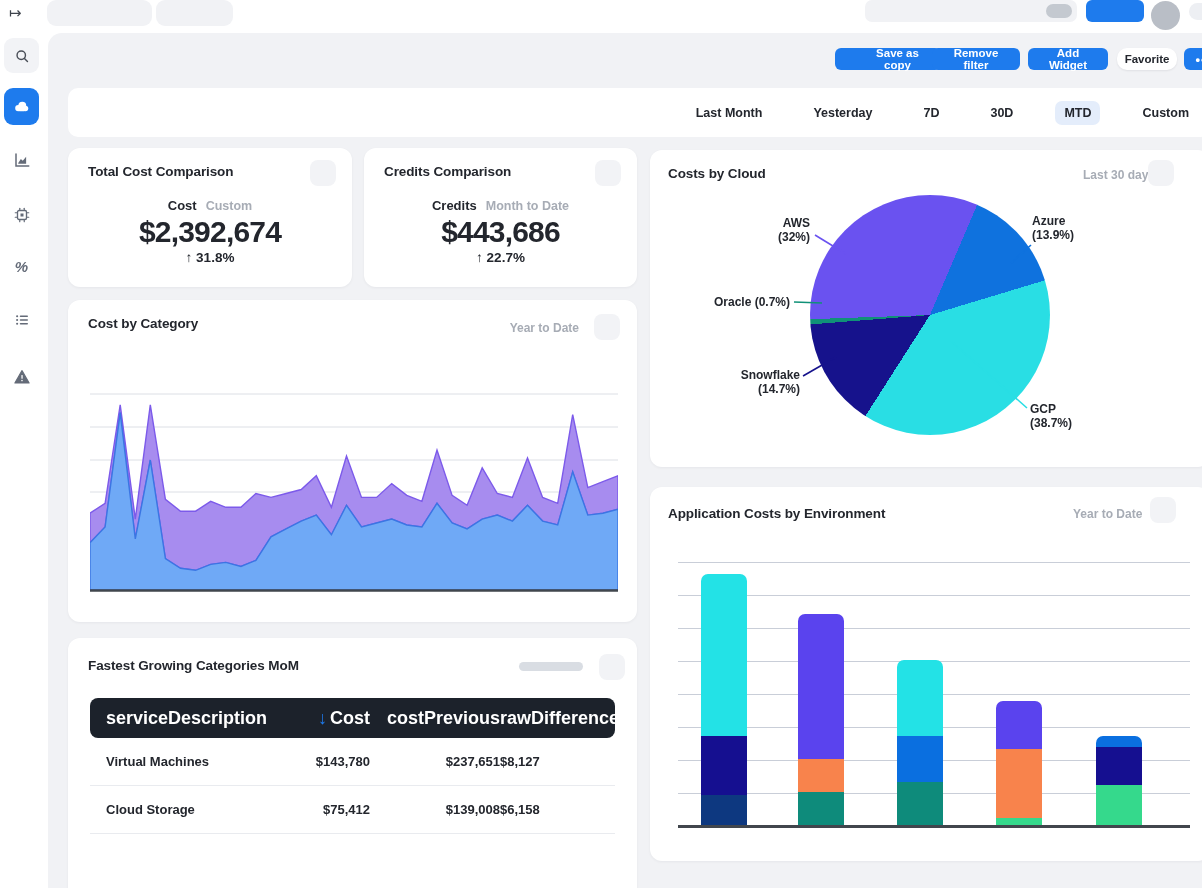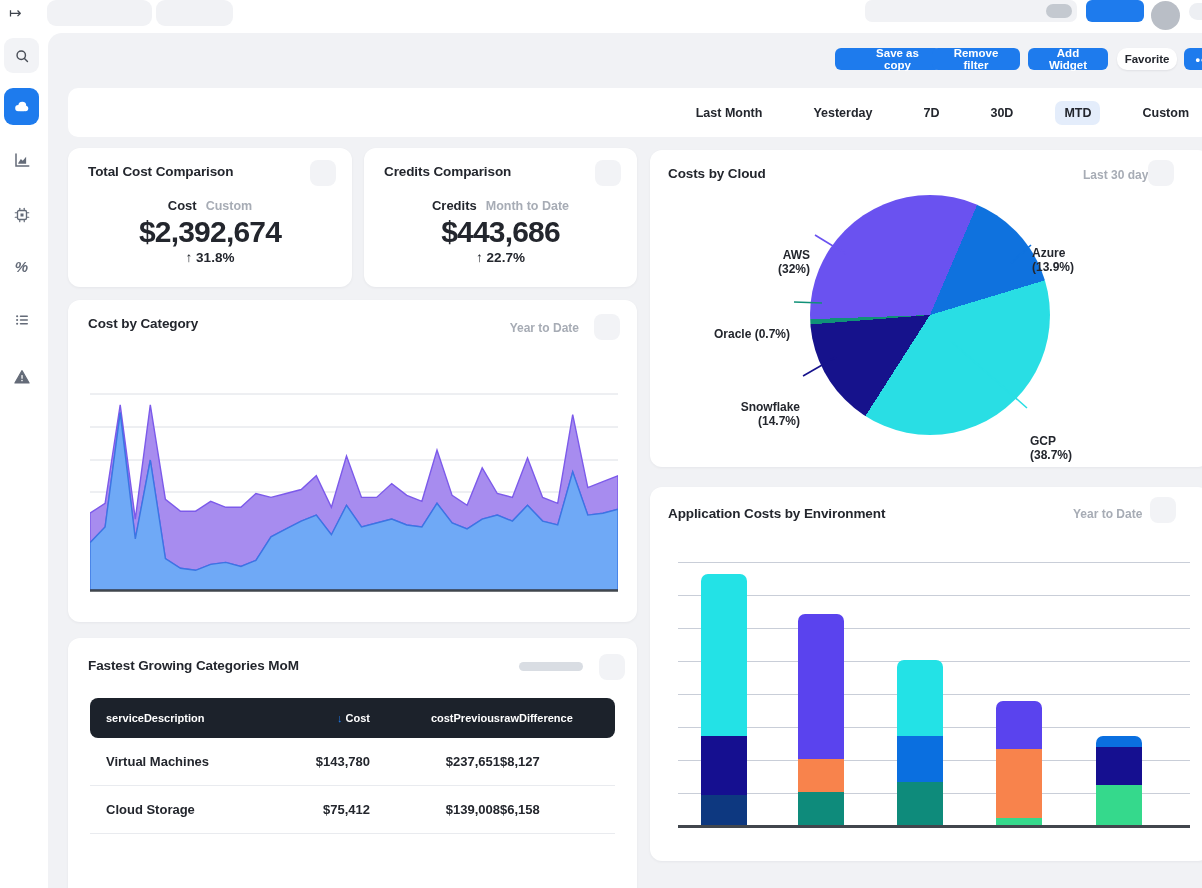--- a/index.html
+++ b/index.html
@@ -53,32 +53,32 @@
   .kpi { position:absolute; left:0; right:0; top:50px; display:flex; flex-direction:column; align-items:center; }
   .kpi-row { display:flex; gap:9px; align-items:baseline; }
   .kpi-metric { font-size:13px; font-weight:800; }
   .kpi-period { font-size:12.5px; font-weight:600; color:#A7ACB5; }
   .kpi-value { font-size:30px; font-weight:800; letter-spacing:-0.8px; margin-top:2px; }
   .kpi-delta { font-size:13.5px; font-weight:800; margin-top:1px; }
 
   
   .table { position:absolute; left:22px; top:60px; width:525px; }
   .thead { display:flex; align-items:center; height:40px; background:#1C222B; border-radius:8px; color:#fff;
-    font-size:11px; font-weight:700; }
+    font-size:18px; font-weight:700; }
   .trow { display:flex; align-items:center; height:48px; border-bottom:1px solid #E9EBEF;
     font-size:13px; font-weight:700; color:#23262D; }
   .c1 { flex:0 0 190px; padding-left:16px; text-align:left; }
   .c2 { flex:0 0 90px; text-align:right; }
   .c3 { flex:0 0 130px; text-align:right; }
   .c4 { flex:1 1 auto; text-align:left; }
   .sort-arrow { color:#1E7BED; margin-right:3px; }
 
   
   .pie { position:absolute; border-radius:50%; }
-  .pie-label { position:absolute; font-size:12px; font-weight:700; line-height:14px; color:#23262D;margin-top:32px; }
+  .pie-label { position:absolute; font-size:12px; font-weight:700; line-height:14px; color:#23262D; }
   .pie-lines { position:absolute; left:0; top:0; pointer-events:none; }
 
   
   .gridline { position:absolute; height:1px; background:#C9CED8; }
   .axisline { position:absolute; background:#41464D; }
   .bar { position:absolute; display:flex; flex-direction:column-reverse; width:46px; }
   .bar .seg:last-child { border-radius:7px 7px 0 0; }
 </style>
 </head>
 <body>

